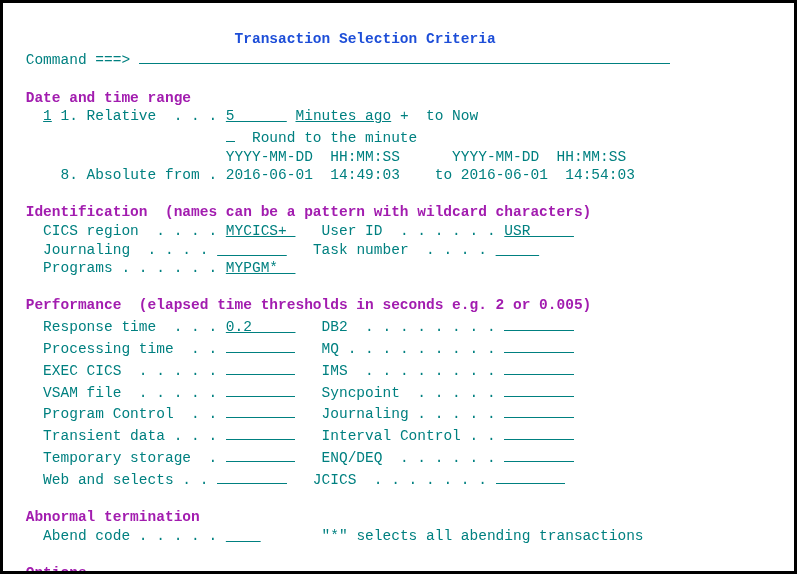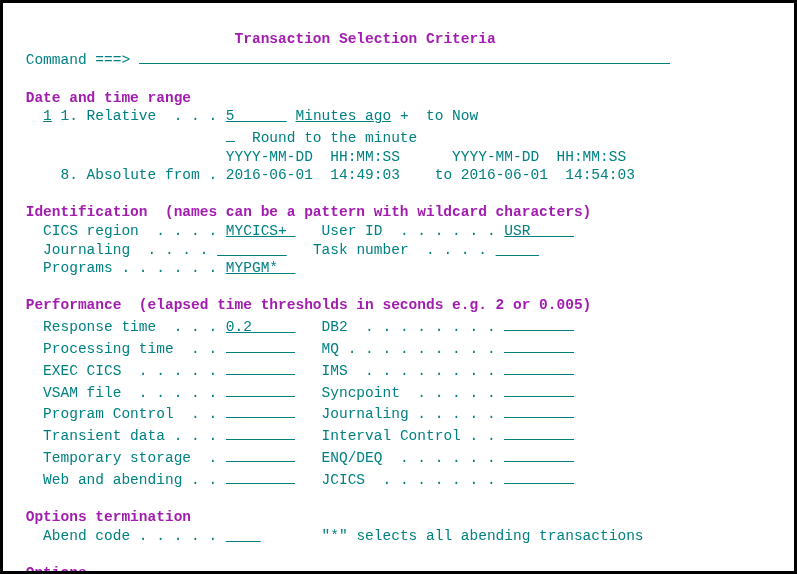--- a/index.html
+++ b/index.html
@@ -19,21 +19,21 @@
     color: #008080; 
     white-space: pre;
     overflow: hidden;
     position: relative;
   }
   .hdr {
     color: #a21caf; 
     font-weight: bold;
   }
   .title {
-    color: #a21caf;
+    color: #1d4ed8;
     font-weight: bold;
   }
   .uline {
     text-decoration: underline;
     text-decoration-color: #008080;
     color: #008080;
   }
   .uline-w {
     
     display: inline-block;
@@ -62,20 +62,20 @@
 <span class="row">   <span>Programs . . . . . .</span> <span class="uline">MYPGM*  </span></span>
 <span class="row"> </span>
 <span class="row"> <span class="hdr">Performance  (elapsed time thresholds in seconds e.g. 2 or 0.005)</span></span>
 <span class="row">   <span>Response time  . . .</span> <span class="uline">0.2     </span>   <span>DB2  . . . . . . . .</span> <span class="uline-w" style="width:8ch"></span></span>
 <span class="row">   <span>Processing time  . .</span> <span class="uline-w" style="width:8ch"></span>   <span>MQ . . . . . . . . .</span> <span class="uline-w" style="width:8ch"></span></span>
 <span class="row">   <span>EXEC CICS  . . . . .</span> <span class="uline-w" style="width:8ch"></span>   <span>IMS  . . . . . . . .</span> <span class="uline-w" style="width:8ch"></span></span>
 <span class="row">   <span>VSAM file  . . . . .</span> <span class="uline-w" style="width:8ch"></span>   <span>Syncpoint  . . . . .</span> <span class="uline-w" style="width:8ch"></span></span>
 <span class="row">   <span>Program Control  . .</span> <span class="uline-w" style="width:8ch"></span>   <span>Journaling . . . . .</span> <span class="uline-w" style="width:8ch"></span></span>
 <span class="row">   <span>Transient data . . .</span> <span class="uline-w" style="width:8ch"></span>   <span>Interval Control . .</span> <span class="uline-w" style="width:8ch"></span></span>
 <span class="row">   <span>Temporary storage  .</span> <span class="uline-w" style="width:8ch"></span>   <span>ENQ/DEQ  . . . . . .</span> <span class="uline-w" style="width:8ch"></span></span>
-<span class="row">   <span>Web and abending . .</span> <span class="uline-w" style="width:8ch"></span>   <span>JCICS  . . . . . . .</span> <span class="uline-w" style="width:8ch"></span></span>
+<span class="row">   <span>Web and selects . .</span> <span class="uline-w" style="width:8ch"></span>   <span>JCICS  . . . . . . .</span> <span class="uline-w" style="width:8ch"></span></span>
 <span class="row"> </span>
-<span class="row"> <span class="hdr">Options termination</span></span>
+<span class="row"> <span class="hdr">Abnormal termination</span></span>
 <span class="row">   <span>Abend code . . . . .</span> <span class="uline">    </span>       <span>"*" selects all abending transactions</span></span>
 <span class="row"> </span>
 <span class="row"> <span class="hdr">Options</span></span>
 
 </div>
 
 </body></html>

